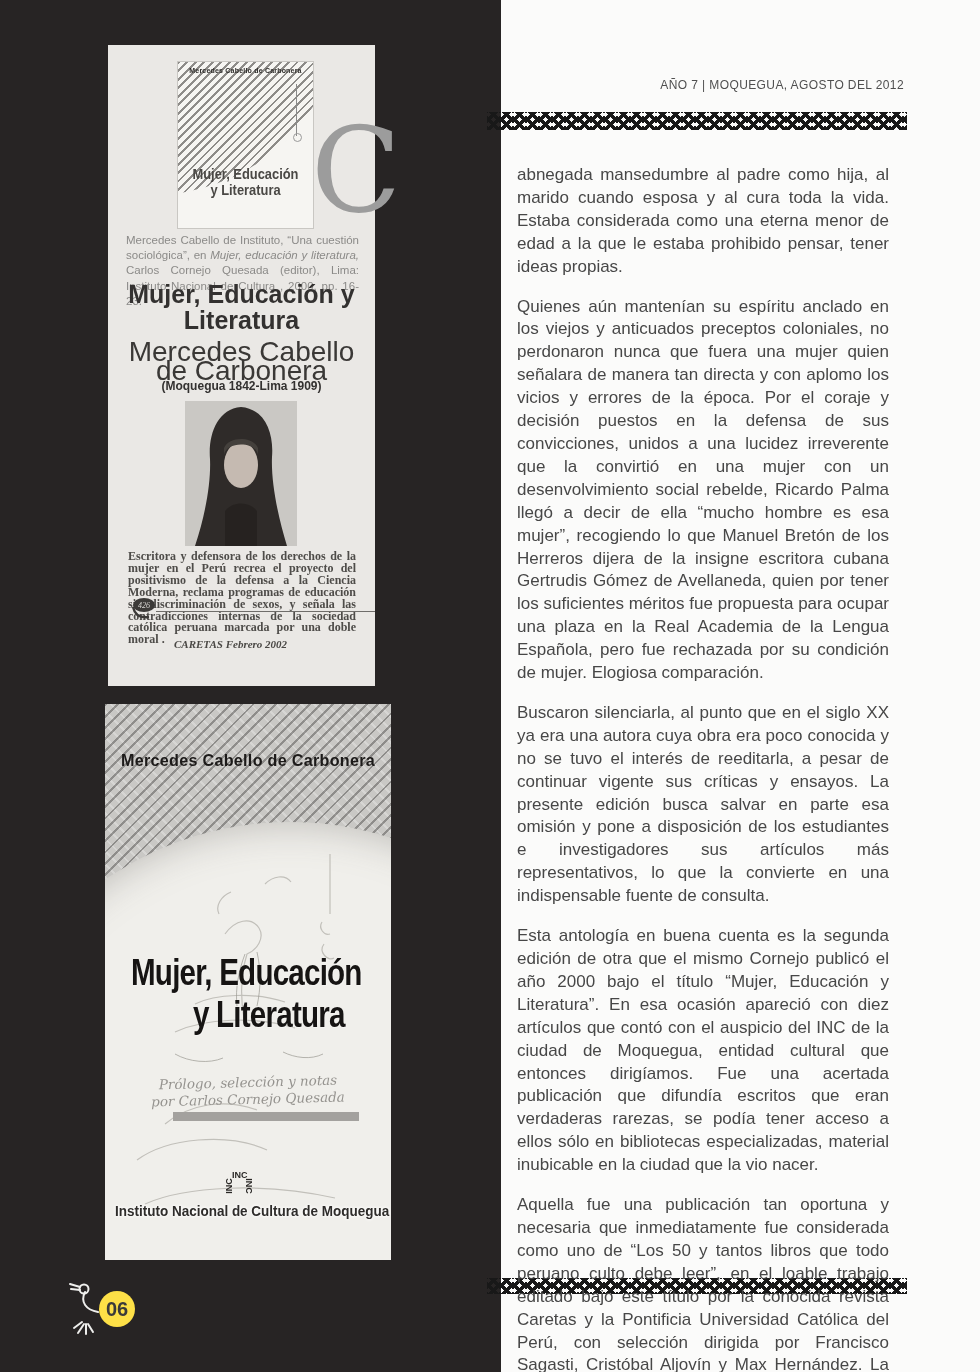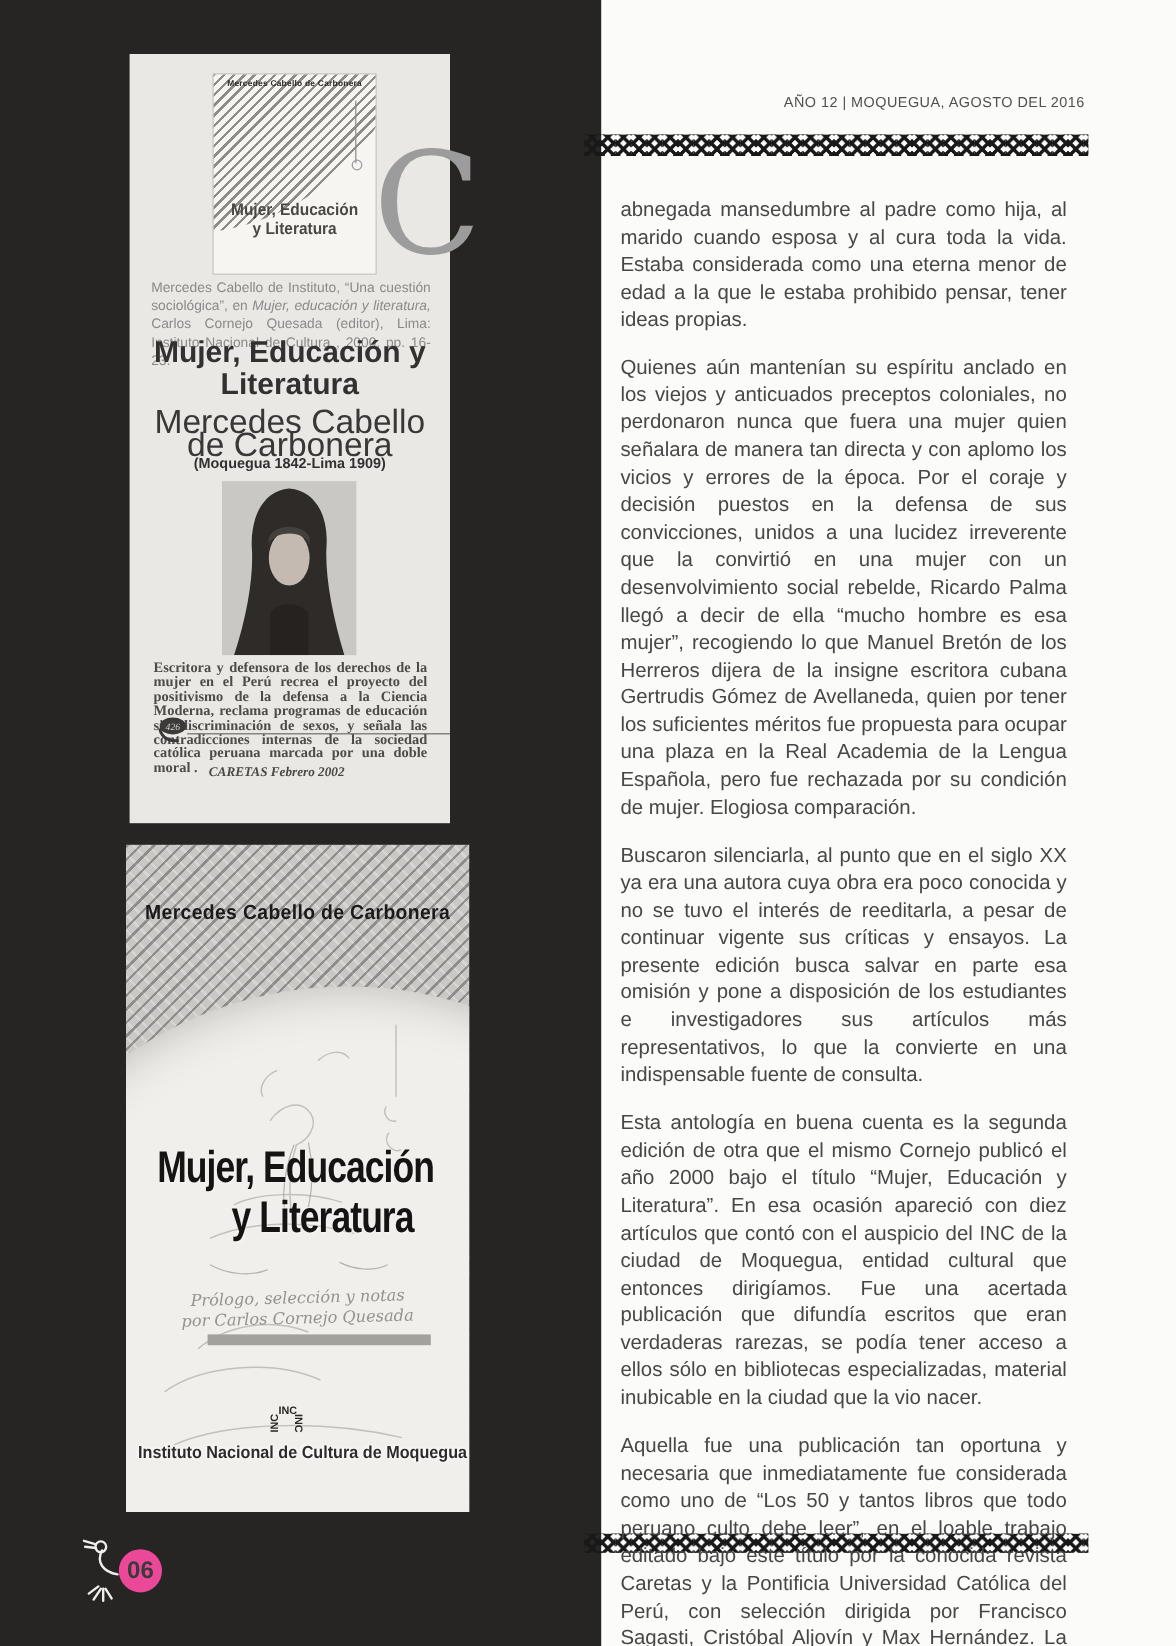--- a/index.html
+++ b/index.html
@@ -135,21 +135,21 @@
   .inc-c{left:20px;top:11px;transform:rotate(90deg);}
   .cover-inst{
     position:absolute;top:499px;left:0;width:100%;text-align:center;
     font-size:14.5px;font-weight:bold;color:#2e2c2a;transform:scaleX(.93);
     text-shadow:0 0 3px #fff,0 0 4px #fff;white-space:nowrap;
   }
 
   
   .page-badge{
     position:absolute;left:99px;top:1291px;width:36px;height:36px;border-radius:50%;
-    background:#ec4899;display:flex;align-items:center;justify-content:center;
+    background:#fde047;display:flex;align-items:center;justify-content:center;
     font-size:20px;font-weight:bold;color:#3a3a3a;
   }
   .bird{position:absolute;left:58px;top:1280px;}
 </style>
 </head>
 <body>
 
 <div class="left-panel">
 
   <div class="card-top">
@@ -239,21 +239,21 @@
       <circle cx="26" cy="9" r="4.5"></circle>
       <path d="M22 7 L12 4 M22 10 L13 9"></path>
       <path d="M24 42 l-8 6 m10 -4 l-6 9 m8 -9 l0 10 m2 -10 l5 8"></path>
     </g>
   </svg>
   <div class="page-badge">
     <span>06</span>
   </div>
 </div>
 
-<div class="page-header">AÑO 12 | MOQUEGUA, AGOSTO DEL 2016</div>
+<div class="page-header">AÑO 7 | MOQUEGUA, AGOSTO DEL 2012</div>
 <div class="ornament top"></div>
 <div class="ornament bottom"></div>
 
 <div class="article">
   <p>abnegada mansedumbre al padre como hija, al marido cuando esposa y al cura toda la vida. Estaba considerada como una eterna menor de edad a la que le estaba prohibido pensar, tener ideas propias.</p>
   <p>Quienes aún mantenían su espíritu anclado en los viejos y anticuados preceptos coloniales, no perdonaron nunca que fuera una mujer quien señalara de manera tan directa y con aplomo los vicios y errores de la época. Por el coraje y decisión puestos en la defensa de sus convicciones, unidos a una lucidez irreverente que la convirtió en una mujer con un desenvolvimiento social rebelde, Ricardo Palma llegó a decir de ella “mucho hombre es esa mujer”, recogiendo lo que Manuel Bretón de los Herreros dijera de la insigne escritora cubana Gertrudis Gómez de Avellaneda, quien por tener los suficientes méritos fue propuesta para ocupar una plaza en la Real Academia de la Lengua Española, pero fue rechazada por su condición de mujer. Elogiosa comparación.</p>
   <p>Buscaron silenciarla, al punto que en el siglo XX ya era una autora cuya obra era poco conocida y no se tuvo el interés de reeditarla, a pesar de continuar vigente sus críticas y ensayos. La presente edición busca salvar en parte esa omisión y pone a disposición de los estudiantes e investigadores sus artículos más representativos, lo que la convierte en una indispensable fuente de consulta.</p>
   <p>Esta antología en buena cuenta es la segunda edición de otra que el mismo Cornejo publicó el año 2000 bajo el título “Mujer, Educación y Literatura”. En esa ocasión apareció con diez artículos que contó con el auspicio del INC de la ciudad de Moquegua, entidad cultural que entonces dirigíamos. Fue una acertada publicación que difundía escritos que eran verdaderas rarezas, se podía tener acceso a ellos sólo en bibliotecas especializadas, material inubicable en la ciudad que la vio nacer.</p>
   <p>Aquella fue una publicación tan oportuna y necesaria que inmediatamente fue considerada como uno de “Los 50 y tantos libros que todo peruano culto debe leer”, en el loable trabajo editado bajo este título por la conocida revista Caretas y la Pontificia Universidad Católica del Perú, con selección dirigida por Francisco Sagasti, Cristóbal Aljovín y Max Hernández. La edición fue reducida, si bien circuló en los medios académicos en Lima, se puso especial cuidado en que su distribución estuviese preferencialmente dirigida a las principales bibliotecas escolares y públicas del departamento de Moquegua, cuna de la escritora, divulgación que se ha hecho también con la presente.</p>
   <p>Razón suficiente para justificar la presente impresión, con mayor tiraje y disponible para quien desee leerla, ahora enriquecida con nuevas crónicas poco conocidas y, sin duda, heredera de aquella elogiable recomendación que reclama como necesaria su lectura por toda persona culta.</p>

